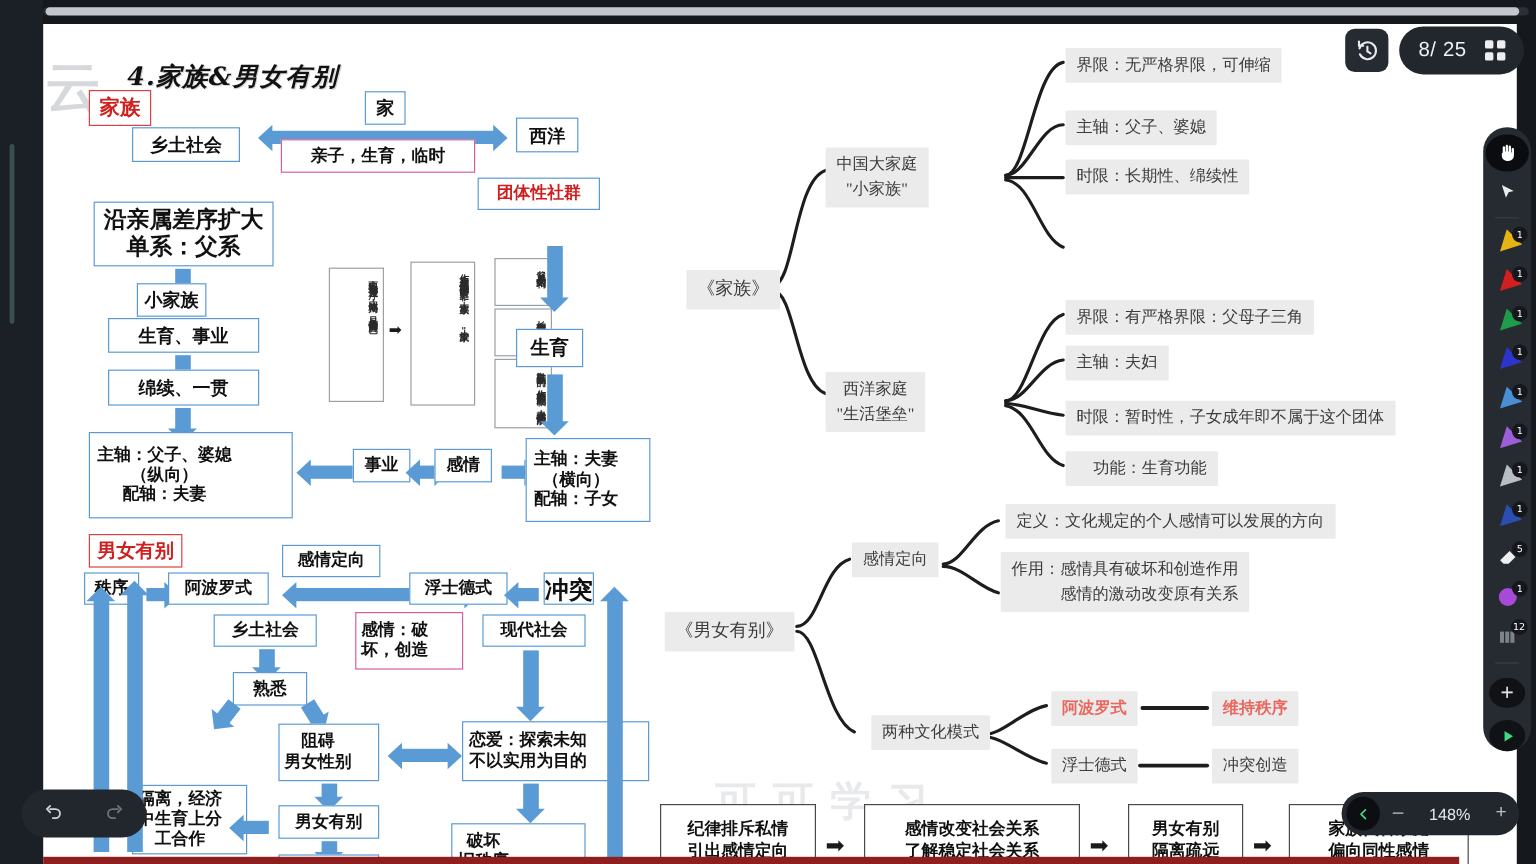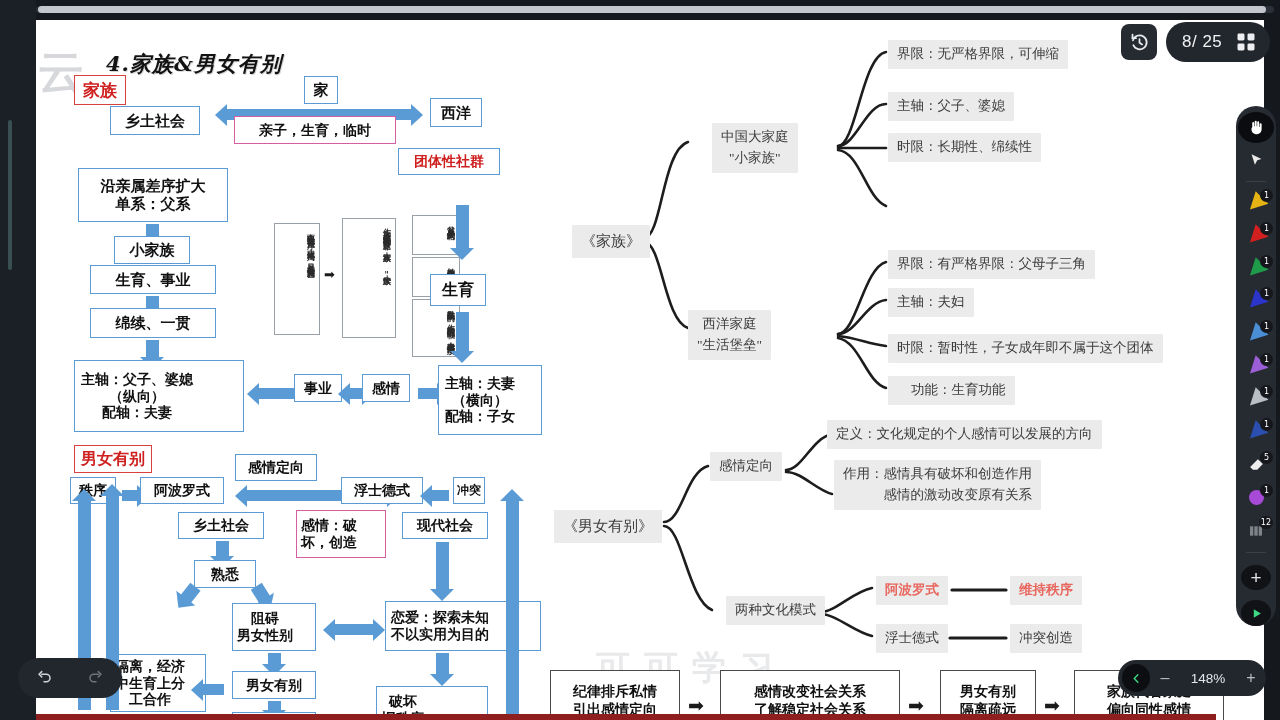--- a/index.html
+++ b/index.html
@@ -231,24 +231,24 @@
       <div class="hbox" style="left:268px; top:56px;  width:34px;  height:28px; font-size:15px;">家</div>
 
       <div class="ar lr" style="left:190px; top:89px; width:186px;"></div>
 
       <div class="hbox" style="left:74px;  top:86px;  width:90px;  height:29px; font-size:15px;">乡土社会</div>
       <div class="hbox" style="left:394px; top:78px;  width:52px;  height:29px; font-size:15px;">西洋</div>
 
       <div class="hbox pink" style="left:198px; top:96px; width:162px; height:28px; font-size:14px;">亲子，生育，临时</div>
       <div class="hbox" style="left:362px; top:128px; width:102px; height:27px; font-size:14px; color:#cf2020;">团体性社群</div>
 
-      <div class="hbox" style="left:42px; top:148px; width:150px; height:54px; font-size:15px; flex-direction:column;">沿亲属差序扩大
+      <div class="hbox" style="left:42px; top:148px; width:150px; height:54px; font-size:19px; flex-direction:column;">沿亲属差序扩大
 单系：父系</div>
       <div class="ar down" style="left:110px; top:204px; height:14px;"></div>
-      <div class="hbox" style="left:78px; top:216px; width:76px; height:28px; font-size:15px;">小家族</div>
+      <div class="hbox" style="left:78px; top:216px; width:58px; height:28px; font-size:15px;">小家族</div>
       <div class="hbox" style="left:54px; top:245px; width:126px; height:29px; font-size:15px;">生育、事业</div>
       <div class="ar down" style="left:110px; top:276px; height:14px;"></div>
       <div class="hbox" style="left:54px; top:288px; width:126px; height:30px; font-size:15px;">绵续、一贯</div>
       <div class="ar down" style="left:110px; top:320px; height:18px;"></div>
 
       <div class="hbox gray vert" style="left:238px; top:203px; width:46px;  height:112px;">中西社会均有差序、团体格局，只是各有偏胜而已</div>
       <div class="fastar" style="left:288px; top:248px; font-size:13px;">➡</div>
       <div class="hbox gray vert" style="left:306px; top:198px; width:54px;  height:120px;">作为乡土社会基本社群的家庭"大家族""小家族"</div>
       <div class="hbox gray vert" style="left:376px; top:195px; width:48px;  height:40px;">父系单系扩大结构</div>
       <div class="hbox gray vert" style="left:376px; top:237px; width:48px;  height:40px;">长期绵续事业组织</div>
@@ -275,21 +275,21 @@
       <div class="hbox" style="left:34px; top:457px; width:46px; height:27px; font-size:14px;">秩序</div>
       <div class="ar right" style="left:86px; top:470px; width:16px;"></div>
       <div class="hbox" style="left:104px; top:457px; width:84px; height:27px; font-size:14px;">阿波罗式</div>
 
       <div class="hbox" style="left:199px; top:434px; width:82px; height:27px; font-size:14px;">感情定向</div>
 
       <div class="ar lr" style="left:210px; top:470px; width:142px;"></div>
 
       <div class="hbox" style="left:305px; top:457px; width:82px; height:27px; font-size:14px;">浮士德式</div>
       <div class="ar left" style="left:395px; top:470px; width:18px;"></div>
-      <div class="hbox" style="left:417px; top:457px; width:32px; height:27px; font-size:12px;">冲突</div>
+      <div class="hbox" style="left:417px; top:457px; width:42px; height:27px; font-size:20px;">冲突</div>
 
       <div class="hbox" style="left:142px; top:492px; width:86px; height:27px; font-size:14px;">乡土社会</div>
       <div class="hbox pink" style="left:260px; top:490px; width:90px; height:48px; font-size:14px; flex-direction:column; align-items:flex-start; padding-left:4px;">感情：破
 坏，创造</div>
       <div class="hbox" style="left:366px; top:492px; width:86px; height:27px; font-size:14px;">现代社会</div>
 
       <div class="ar down" style="left:180px; top:521px; height:16px;"></div>
       <div class="hbox" style="left:158px; top:540px; width:62px; height:28px; font-size:14px;">熟悉</div>
 
       <div class="ar down diag" style="left:148px; top:565px; height:16px; transform:rotate(38deg);"></div>
@@ -350,37 +350,37 @@
           <path d="M284,592 C300,592 316,572 336,568"></path>
           <path d="M284,594 C300,594 318,612 336,616"></path>
 
           <path d="M416,570 L470,570" stroke-width="3.2"></path>
           <path d="M414,618 L470,618" stroke-width="3.2"></path>
         </g>
       </svg>
 
       <div class="node root" style="left:36px;  top:205px;">《家族》</div>
 
-      <div class="node" style="left:152px; top:103px;margin-left:24px;">中国大家庭
+      <div class="node" style="left:152px; top:103px;">中国大家庭
 "小家族"</div>
       <div class="node leaf" style="left:352px; top:20px;">界限：无严格界限，可伸缩</div>
       <div class="node leaf" style="left:352px; top:72px;">主轴：父子、婆媳</div>
       <div class="node leaf" style="left:352px; top:113px;">时限：长期性、绵续性</div>
 
       <div class="node" style="left:152px; top:290px;">西洋家庭
 "生活堡垒"</div>
       <div class="node leaf" style="left:352px; top:230px;">界限：有严格界限：父母子三角</div>
       <div class="node leaf" style="left:352px; top:268px;">主轴：夫妇</div>
       <div class="node leaf" style="left:352px; top:314px;">时限：暂时性，子女成年即不属于这个团体</div>
       <div class="node leaf" style="left:352px; top:356px;padding-left:23px;">功能：生育功能</div>
 
       <div class="node root" style="left:18px;  top:490px;">《男女有别》</div>
 
       <div class="node" style="left:174px; top:432px;">感情定向</div>
-      <div class="node leaf" style="left:291px; top:400px;text-align:center;">定义：文化规定的个人感情可以发展的方向</div>
+      <div class="node leaf" style="left:302px; top:400px;text-align:center;">定义：文化规定的个人感情可以发展的方向</div>
       <div class="node leaf" style="left:298px; top:440px;">作用：感情具有破坏和创造作用
 　　　感情的激动改变原有关系</div>
 
       <div class="node" style="left:178px; top:576px;margin-left:12px;">两种文化模式</div>
       <div class="node red" style="left:340px; top:556px;">阿波罗式</div>
       <div class="node red" style="left:474px; top:556px;">维持秩序</div>
       <div class="node" style="left:340px; top:604px;">浮士德式</div>
       <div class="node" style="left:474px; top:604px;">冲突创造</div>
 
       <div class="fbox" style="left:14px;  top:650px; width:130px; height:62px;">纪律排斥私情

